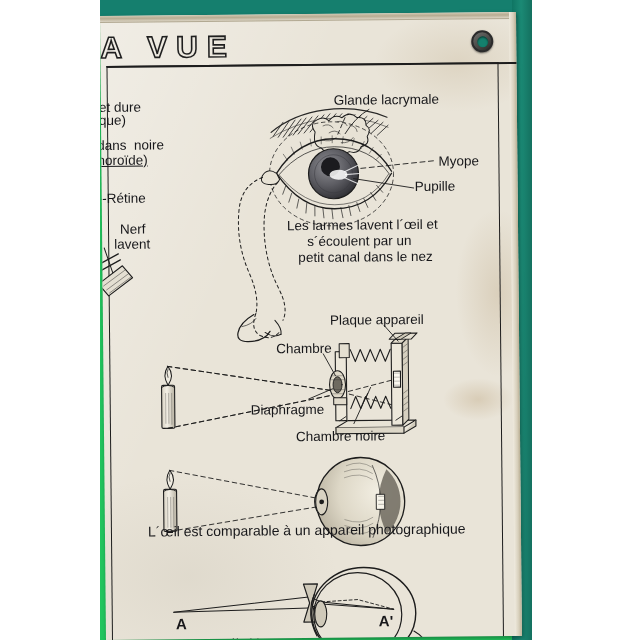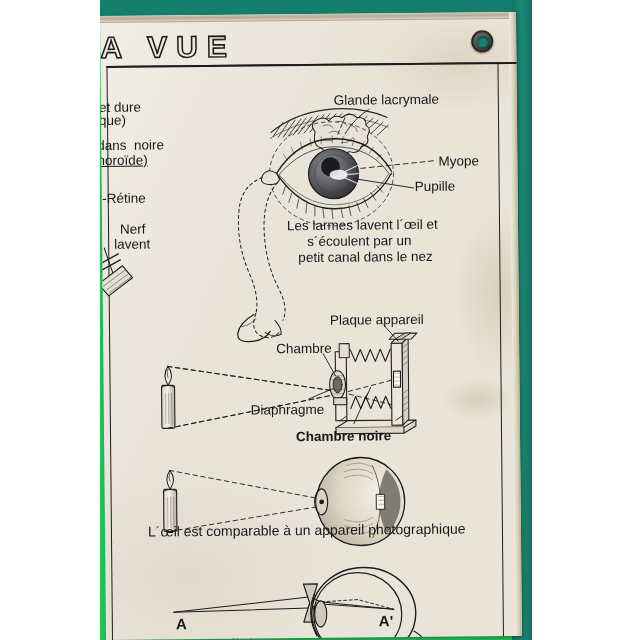--- a/index.html
+++ b/index.html
@@ -137,21 +137,21 @@
     <div class="lbl" style="left:337px;top:141px;">Myope</div>
     <div class="lbl" style="left:313px;top:166px;">Pupille</div>
 
     <div class="lbl para" style="left:185px;top:204px;">Les larmes lavent l´œil et</div>
     <div class="lbl para" style="left:205px;top:220px;">s´écoulent par un</div>
     <div class="lbl para" style="left:196px;top:236px;">petit canal dans le nez</div>
 
     <div class="lbl" style="left:227px;top:299px;">Plaque appareil</div>
     <div class="lbl" style="left:173px;top:327px;">Chambre</div>
     <div class="lbl" style="left:147px;top:388px;text-align:right;">Diaphragme</div>
-    <div class="lbl" style="left:192px;top:415px;font-weight:bold;">Chambre noire</div>
+    <div class="lbl" style="left:192px;top:415px;">Chambre noire</div>
 
     <div class="lbl" style="left:43px;top:509px;font-size:14px;">L´œil est comparable à un appareil photographique</div>
 
     <div class="lbl" style="left:70px;top:601px;font-weight:700;font-size:15px;">A</div>
     <div class="lbl" style="left:273px;top:600px;font-weight:700;font-size:15px;">A'</div>
     <div class="lbl" style="left:112px;top:621px;font-size:13px;letter-spacing:1px;">Œil  Myope</div>
 
     <svg id="art" viewBox="0 0 416 624">
       <defs>
         <radialGradient id="irisGrad" cx="38%" cy="35%" r="70%">

